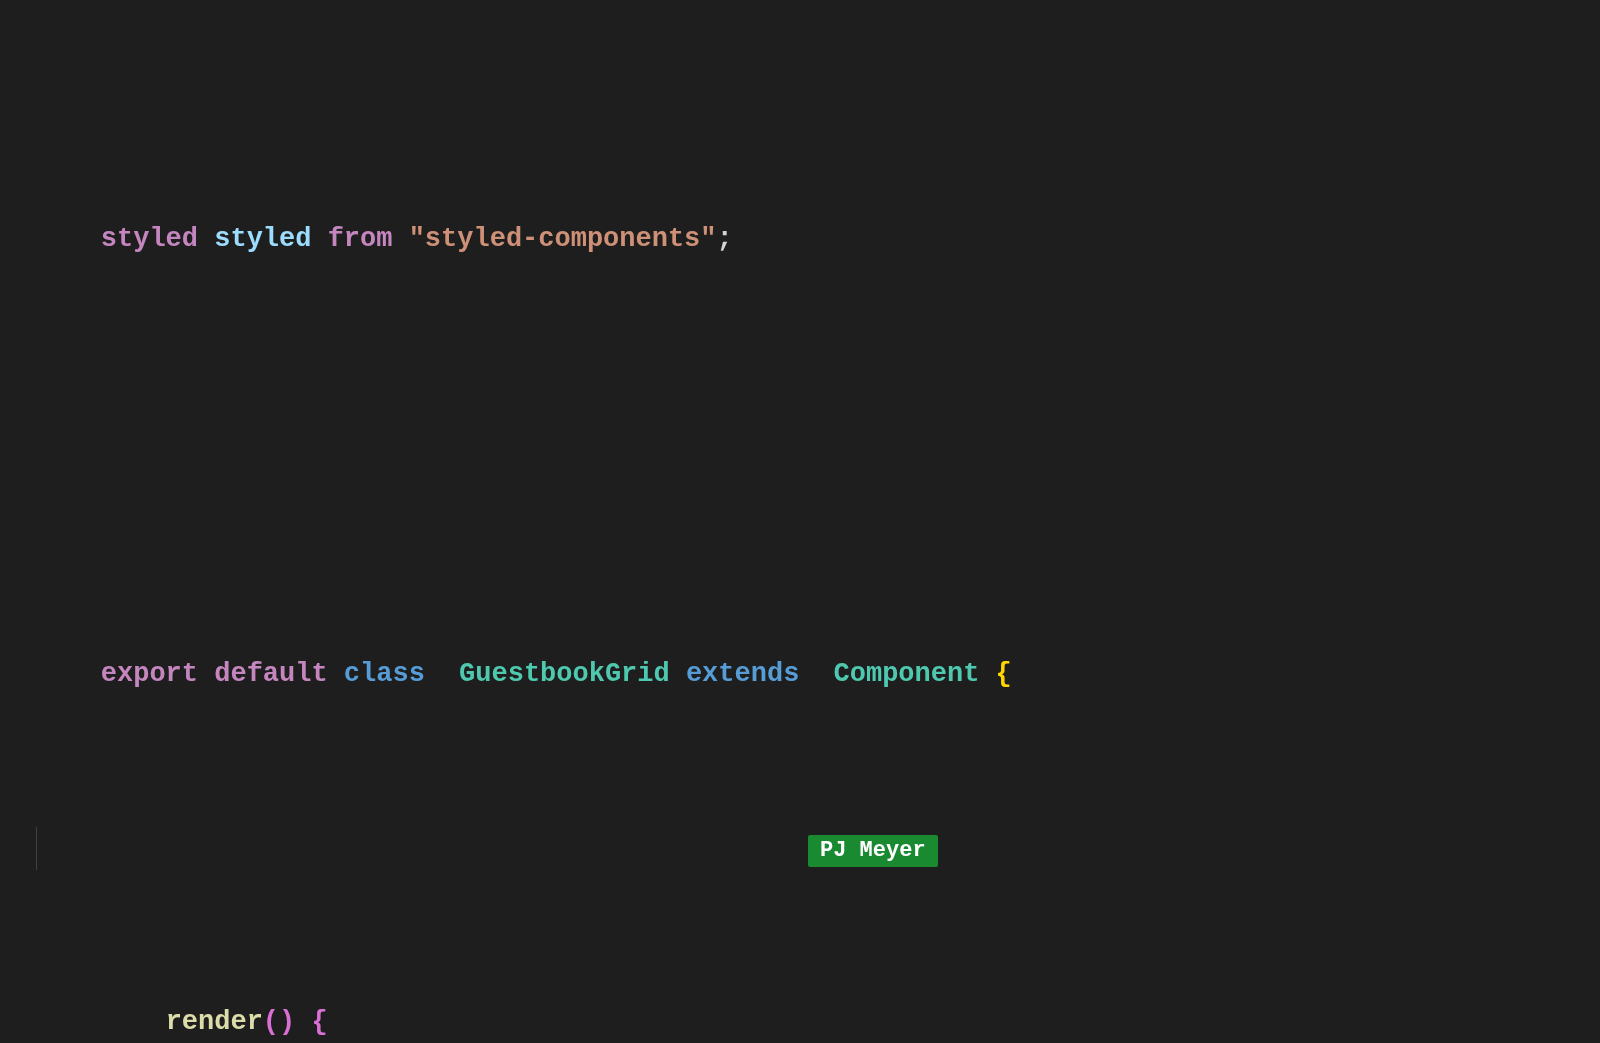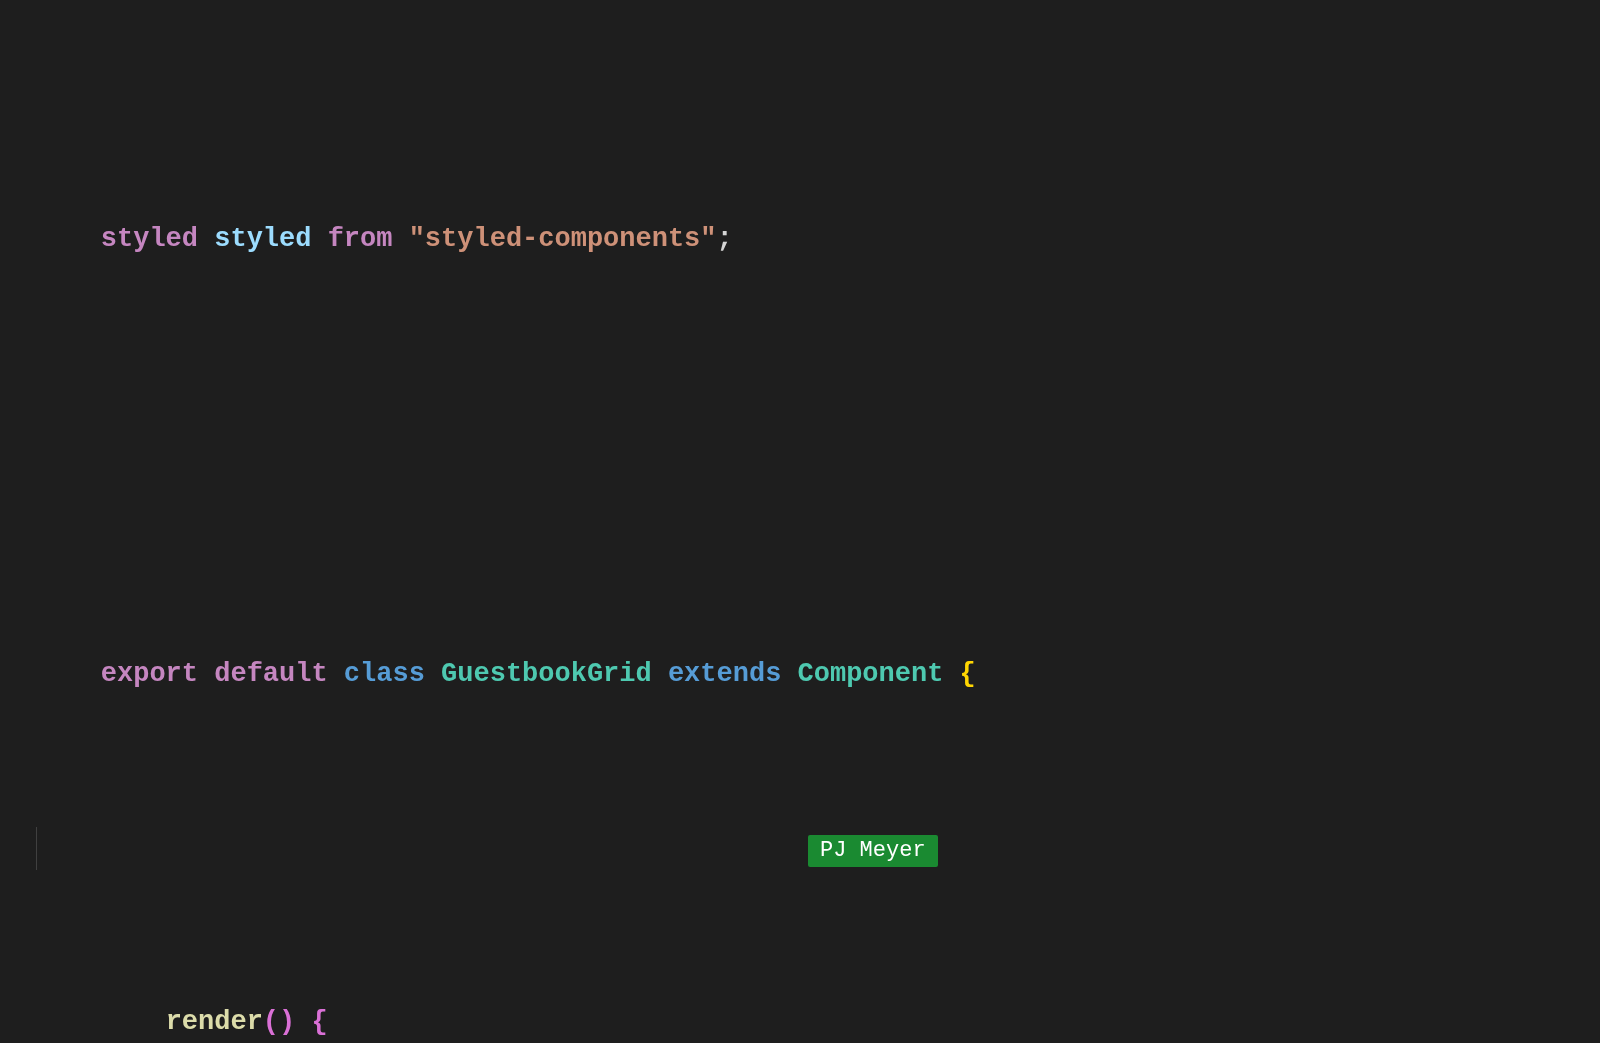--- a/index.html
+++ b/index.html
@@ -44,40 +44,40 @@
   }
   .line {
     position: relative;
     height: 43.5px;
     white-space: pre;
   }
   .spacer { display: inline-block; white-space: pre; }
 
   span.kw-import { color: var(--kw-import); }
   span.storage   { color: var(--kw-decl); }
-  span.classname { color: var(--class-name); }
+  span.classname { color: var(--class-name); margin-left: 18px; }
   span.fn        { color: var(--fn-name); text-align: center; }
   span.str       { color: var(--string); }
   span.prop      { color: var(--prop); }
   span.brace-y   { color: var(--brace-yellow); }
   span.brace-p   { color: var(--brace-purple); }
   span.punct     { color: var(--punct); }
   span.white     { color: #d4d4d4; }
   .guide {
     position: absolute;
     top: 0;
     bottom: 0;
     width: 1px;
     background: var(--indent);
   }
 
   .badge {
     position: absolute;
     font-family: inherit;
-    font-weight: 400;
+    font-weight: 700;
     font-size: 22px;
     padding: 3px 12px;
     line-height: 1.2;
     z-index: 5;
     white-space: nowrap;
     border-radius: 2px;
   }
   .badge-green  { background: var(--badge-green);  color: #ffffff; }
 
   .codewrap { position: relative; z-index: 2; }

